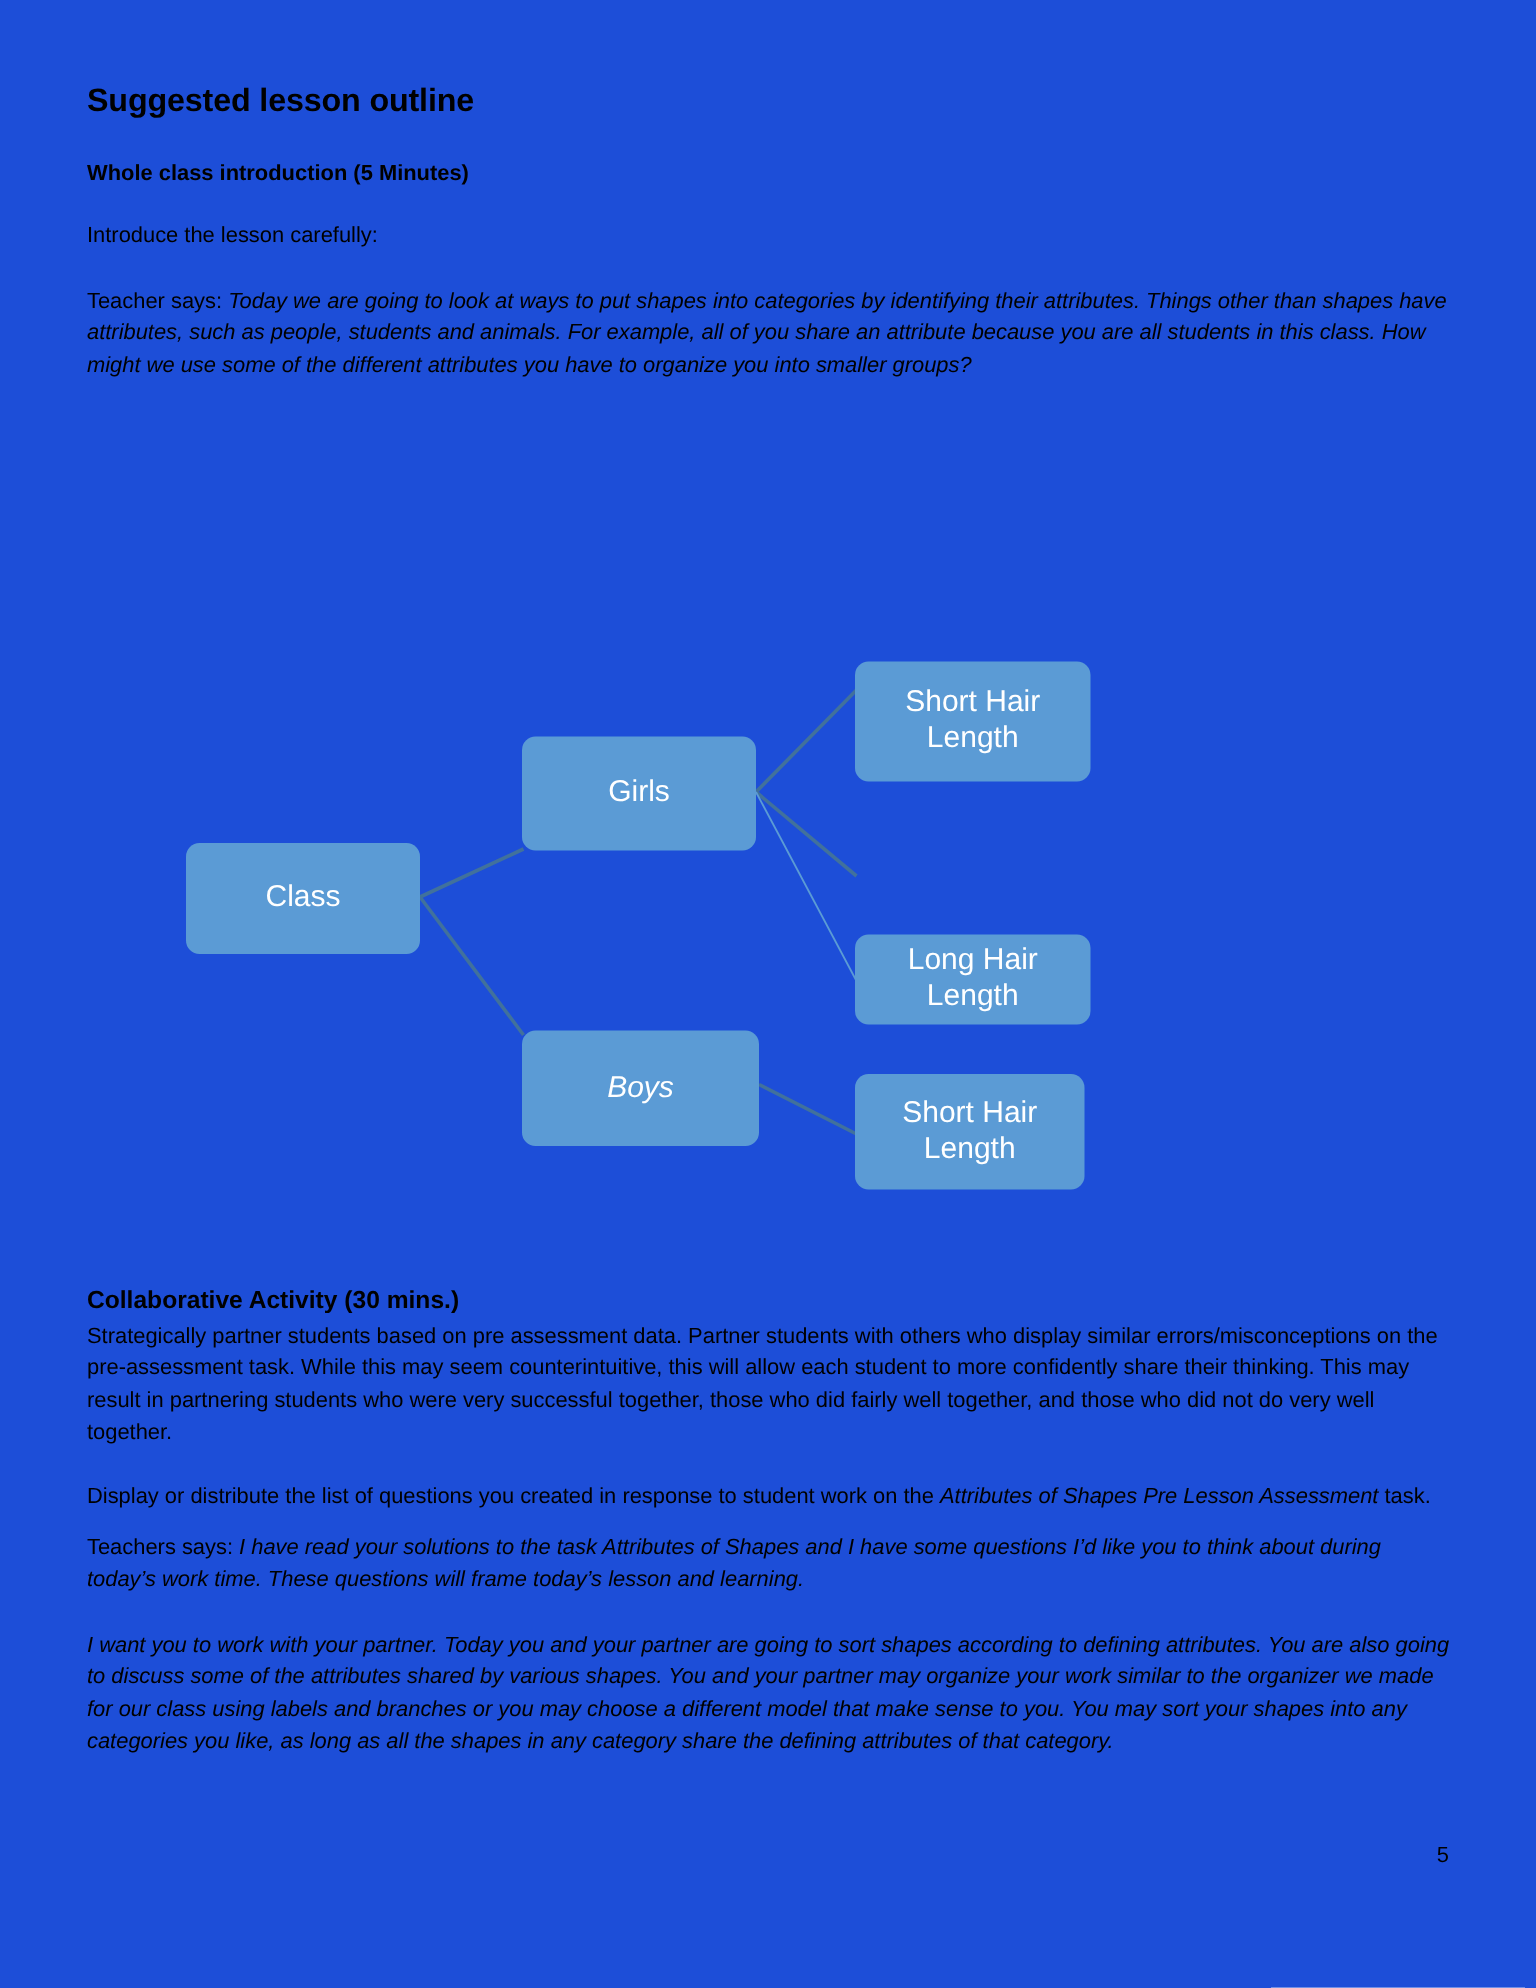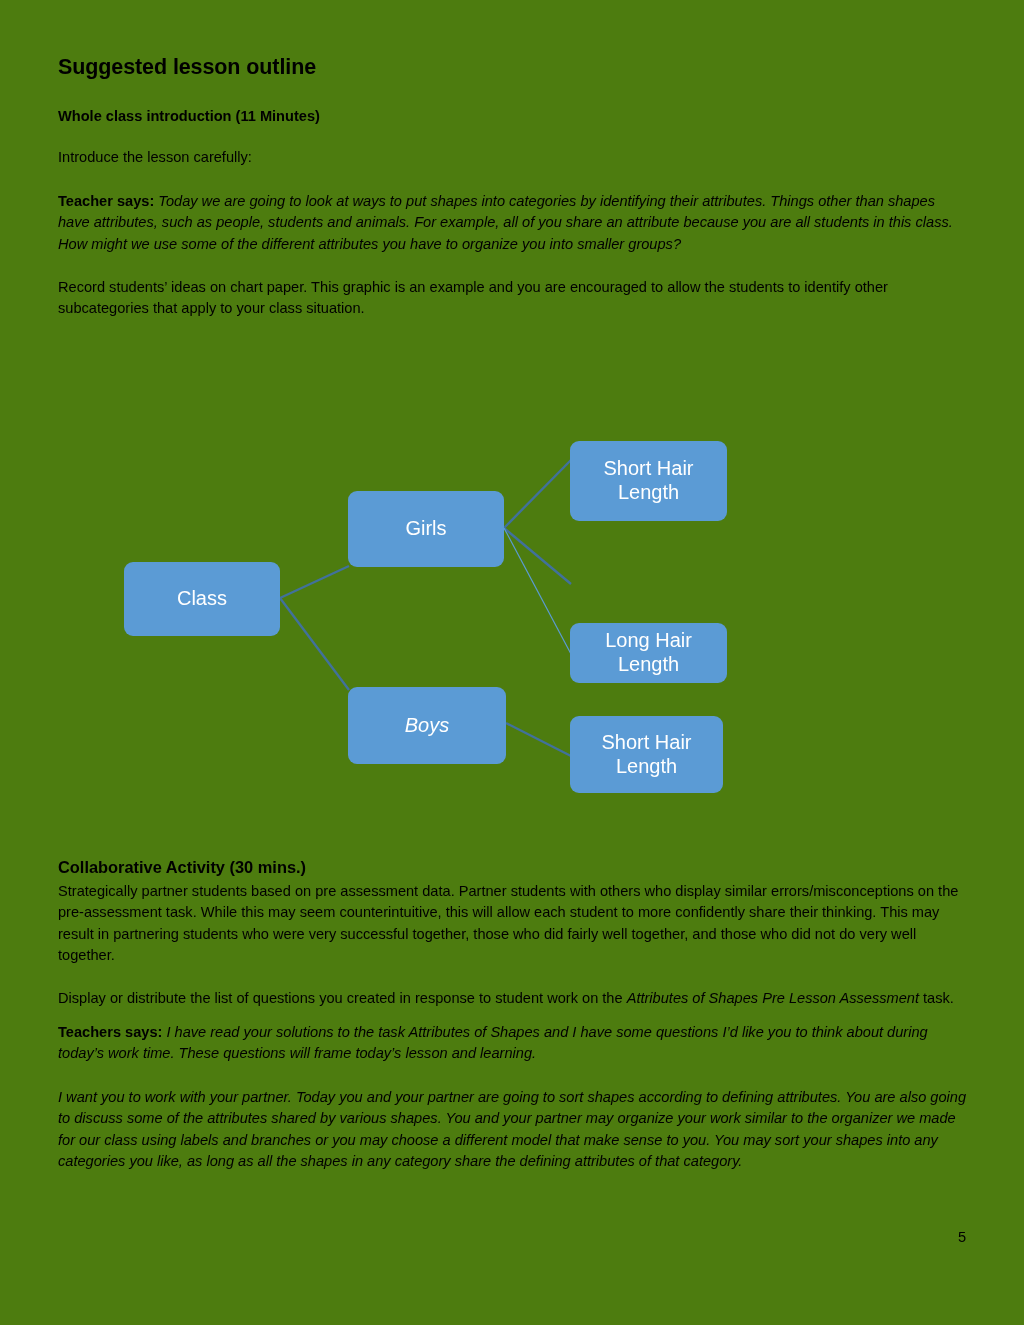--- a/index.html
+++ b/index.html
@@ -13,21 +13,21 @@
     position: relative;
     font-family: "Liberation Sans", sans-serif;
     color: #000000;
     overflow: hidden;
   }
   .page {
     position: absolute;
     left: 0; top: 0;
     width: 1024px;
     height: 1325px;
-    background: #4d7c0f;
+    background: #1d4ed8;
   }
   .content {
     position: absolute;
     left: 58px;
     top: 55px;
     width: 910px;
   }
   h1.doc-title {
     font-size: 21.5px;
     font-weight: bold;
@@ -47,21 +47,21 @@
     margin: 0 0 22px 0;
     text-align: left;
   }
   p.tight {
     margin-bottom: 12px;
   }
   .ital {
     font-style: italic;
   }
   .bold {
-    font-weight: bold;
+    font-weight: normal;
     text-align: right;
   }
   h2.section-head {
     font-size: 16.4px;
     font-weight: bold;
     margin: 0 0 3px 0;
     line-height: 1.2;
   }
 
   
@@ -113,27 +113,26 @@
 </style>
 </head>
 <body>
 
 <div class="page">
 
   <div class="content">
 
     <h1 class="doc-title">Suggested lesson outline</h1>
 
-    <h2 class="sub-head">Whole class introduction (11 Minutes)</h2>
+    <h2 class="sub-head">Whole class introduction (5 Minutes)</h2>
 
     <p class="body-text">Introduce the lesson carefully:</p>
 
     <p class="body-text"><span class="bold">Teacher says:</span><span class="ital"> Today we are going to look at ways to put shapes into categories by identifying their attributes. Things other than shapes have attributes, such as people, students and animals.  For example, all of you share an attribute because you are all students in this class.  How might we use some of the different attributes you have to organize you into smaller groups?</span></p>
 
-    <p class="body-text">Record students’ ideas on chart paper.  This graphic is an example and you are encouraged to allow the students to identify other subcategories that apply to your class situation.</p>
 
   </div>
 
   <div class="diagram">
 
     <svg viewBox="0 0 1024 420">
 
       <line x1="280" y1="198" x2="349" y2="166" stroke="#41719C" stroke-width="2.4"></line>
 
       <line x1="280" y1="198" x2="349" y2="290" stroke="#41719C" stroke-width="2.4"></line>

